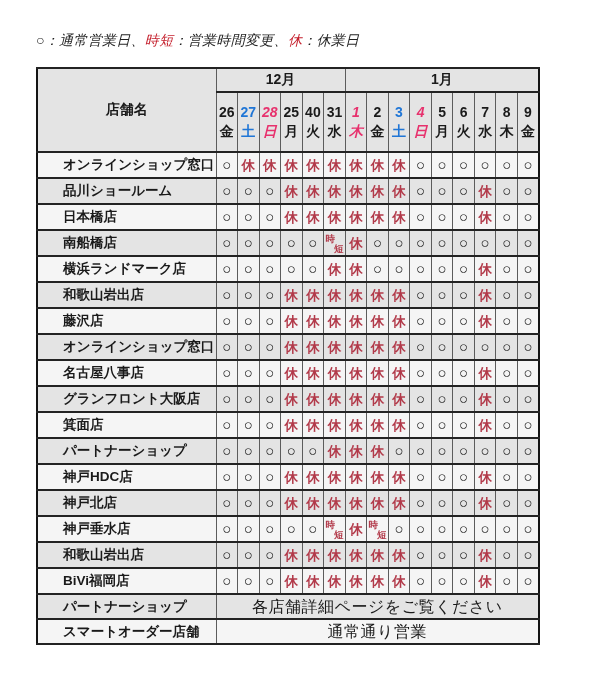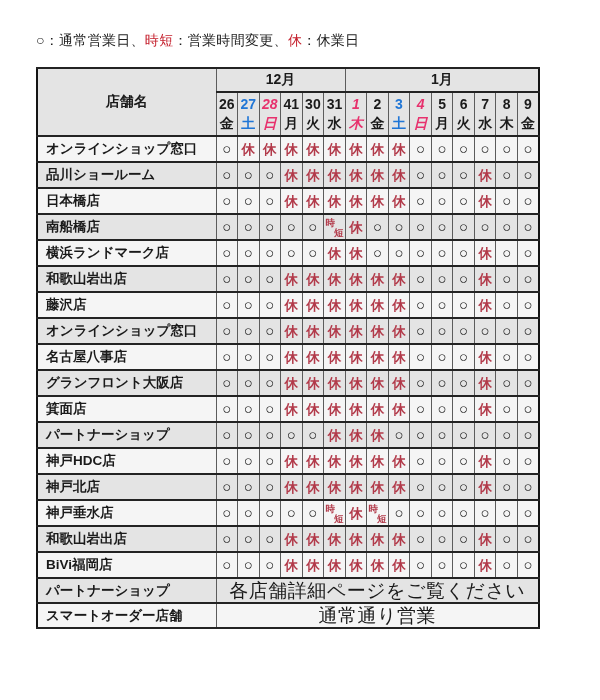--- a/index.html
+++ b/index.html
@@ -11,45 +11,45 @@
     --row-gray:#e4e4e4;
     --ink:#1a1a1a;
     --vline:#5c5c5c;
     --hline:#232323;
   }
   *{box-sizing:border-box;margin:0;padding:0;}
   html,body{width:600px;height:700px;background:#ffffff;overflow:hidden;}
   body{font-family:"Liberation Sans","DejaVu Sans",sans-serif;color:var(--ink);}
   .page{padding:30px 30px 0 36px;}
   .title{font-size:19px;font-weight:bold;color:var(--title-red);letter-spacing:.5px;margin-bottom:11px;}
-  .legend{font-size:14px;line-height:21px;color:#1f1f1f;letter-spacing:.3px;}
+  .legend{font-size:14px;line-height:21px;color:#1f1f1f;letter-spacing:.3px;font-style:italic;}
   .legend .red{color:var(--title-red);}
   table{border-collapse:collapse;table-layout:fixed;width:504px;margin-top:16px;
         border:2px solid #141414;font-size:14px;}
   th,td{border-left:1px solid var(--vline);border-right:1px solid var(--vline);
         border-top:2px solid var(--hline);border-bottom:2px solid var(--hline);
         text-align:center;vertical-align:middle;color:var(--ink);}
   thead th{background:var(--row-gray);font-weight:bold;}
   .month-row th{height:24px;font-size:14px;}
-  .date-row th{height:44px;font-size:14px;line-height:19px;padding:1px 0;}
+  .date-row th{height:60px;font-size:14px;line-height:19px;padding:1px 0;}
   .date-day,.date-weekday{display:block;}
   .c-blue{color:var(--saturday-blue);}
   .c-red{color:var(--sunday-red);font-style:italic;}
   tbody tr.light>th,tbody tr.light>td{background:var(--row-light);}
   tbody tr.gray>th,tbody tr.gray>td{background:var(--row-gray);}
-  tbody th.name{text-align:left;padding-left:8px;font-weight:600;font-size:13.5px;
+  tbody th.name{text-align:left;padding-left:25px;font-weight:600;font-size:13.5px;
                 height:23px;white-space:nowrap;overflow:hidden;}
   tbody td{height:23px;line-height:23px;padding:0;}
   .mark-o{font-size:15px;color:#1c1c1c;}
   .mark-k{font-size:13.5px;font-weight:bold;color:var(--mark-red);}
   .mark-t{display:inline-block;font-size:9.5px;line-height:9.5px;font-weight:bold;
           color:var(--mark-red);vertical-align:middle;width:20px;}
   .mark-t .c1{display:block;text-align:left;padding-left:1px;}
   .mark-t .c2{display:block;text-align:right;padding-right:1px;}
-  td.note{font-size:19px;letter-spacing:.5px;}
+  td.note{font-size:16px;letter-spacing:.5px;}
 </style>
 </head>
 <body>
 
 <div class="page">
   <p class="legend" id="legend1"><span class="">○：通常営業日、</span><span class="red">時短</span><span class="">：営業時間変更、</span><span class="red">休</span><span class="">：休業日</span></p>
   <table id="schedule">
       <colgroup>
         <col style="width: 179px;">
         <col>
@@ -81,25 +81,25 @@
           </th>
           <th>
             <span class="date-day c-blue">27</span>
             <span class="date-weekday c-blue">土</span>
           </th>
           <th>
             <span class="date-day c-red">28</span>
             <span class="date-weekday c-red">日</span>
           </th>
           <th>
-            <span class="date-day ">41</span>
+            <span class="date-day ">25</span>
             <span class="date-weekday ">月</span>
           </th>
           <th>
-            <span class="date-day ">30</span>
+            <span class="date-day ">40</span>
             <span class="date-weekday ">火</span>
           </th>
           <th>
             <span class="date-day ">31</span>
             <span class="date-weekday ">水</span>
           </th>
           <th>
             <span class="date-day c-red">1</span>
             <span class="date-weekday c-red">木</span>
           </th>

